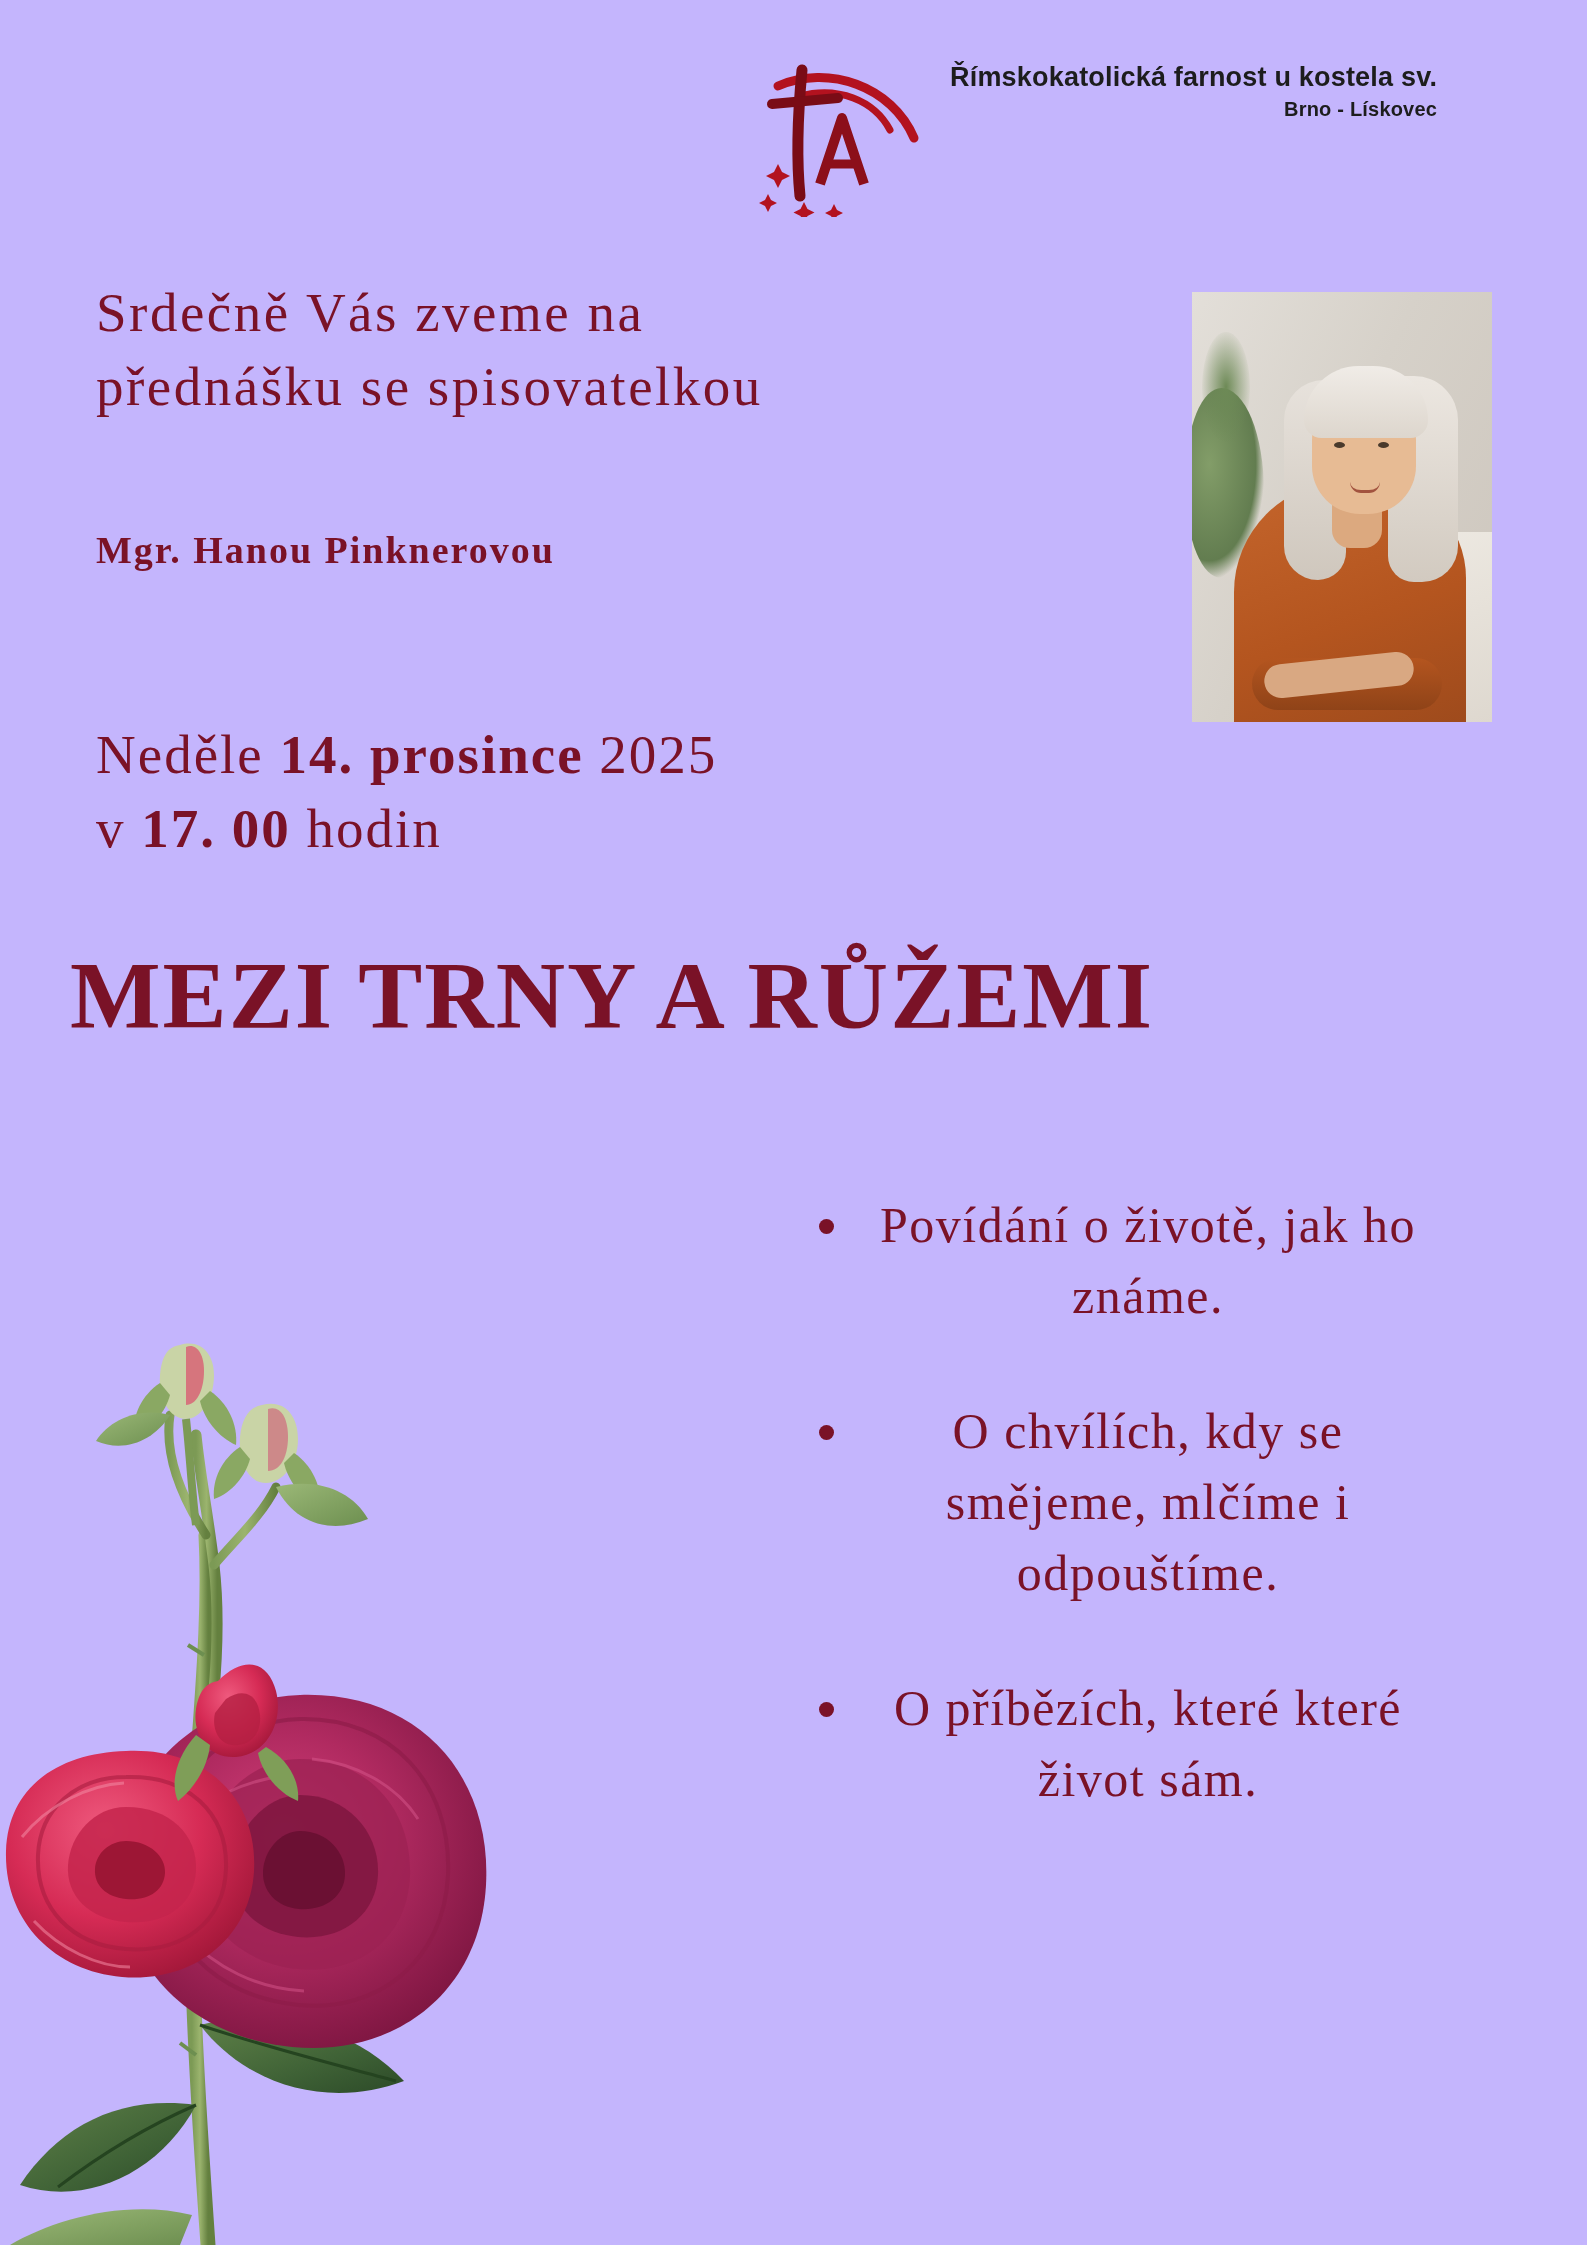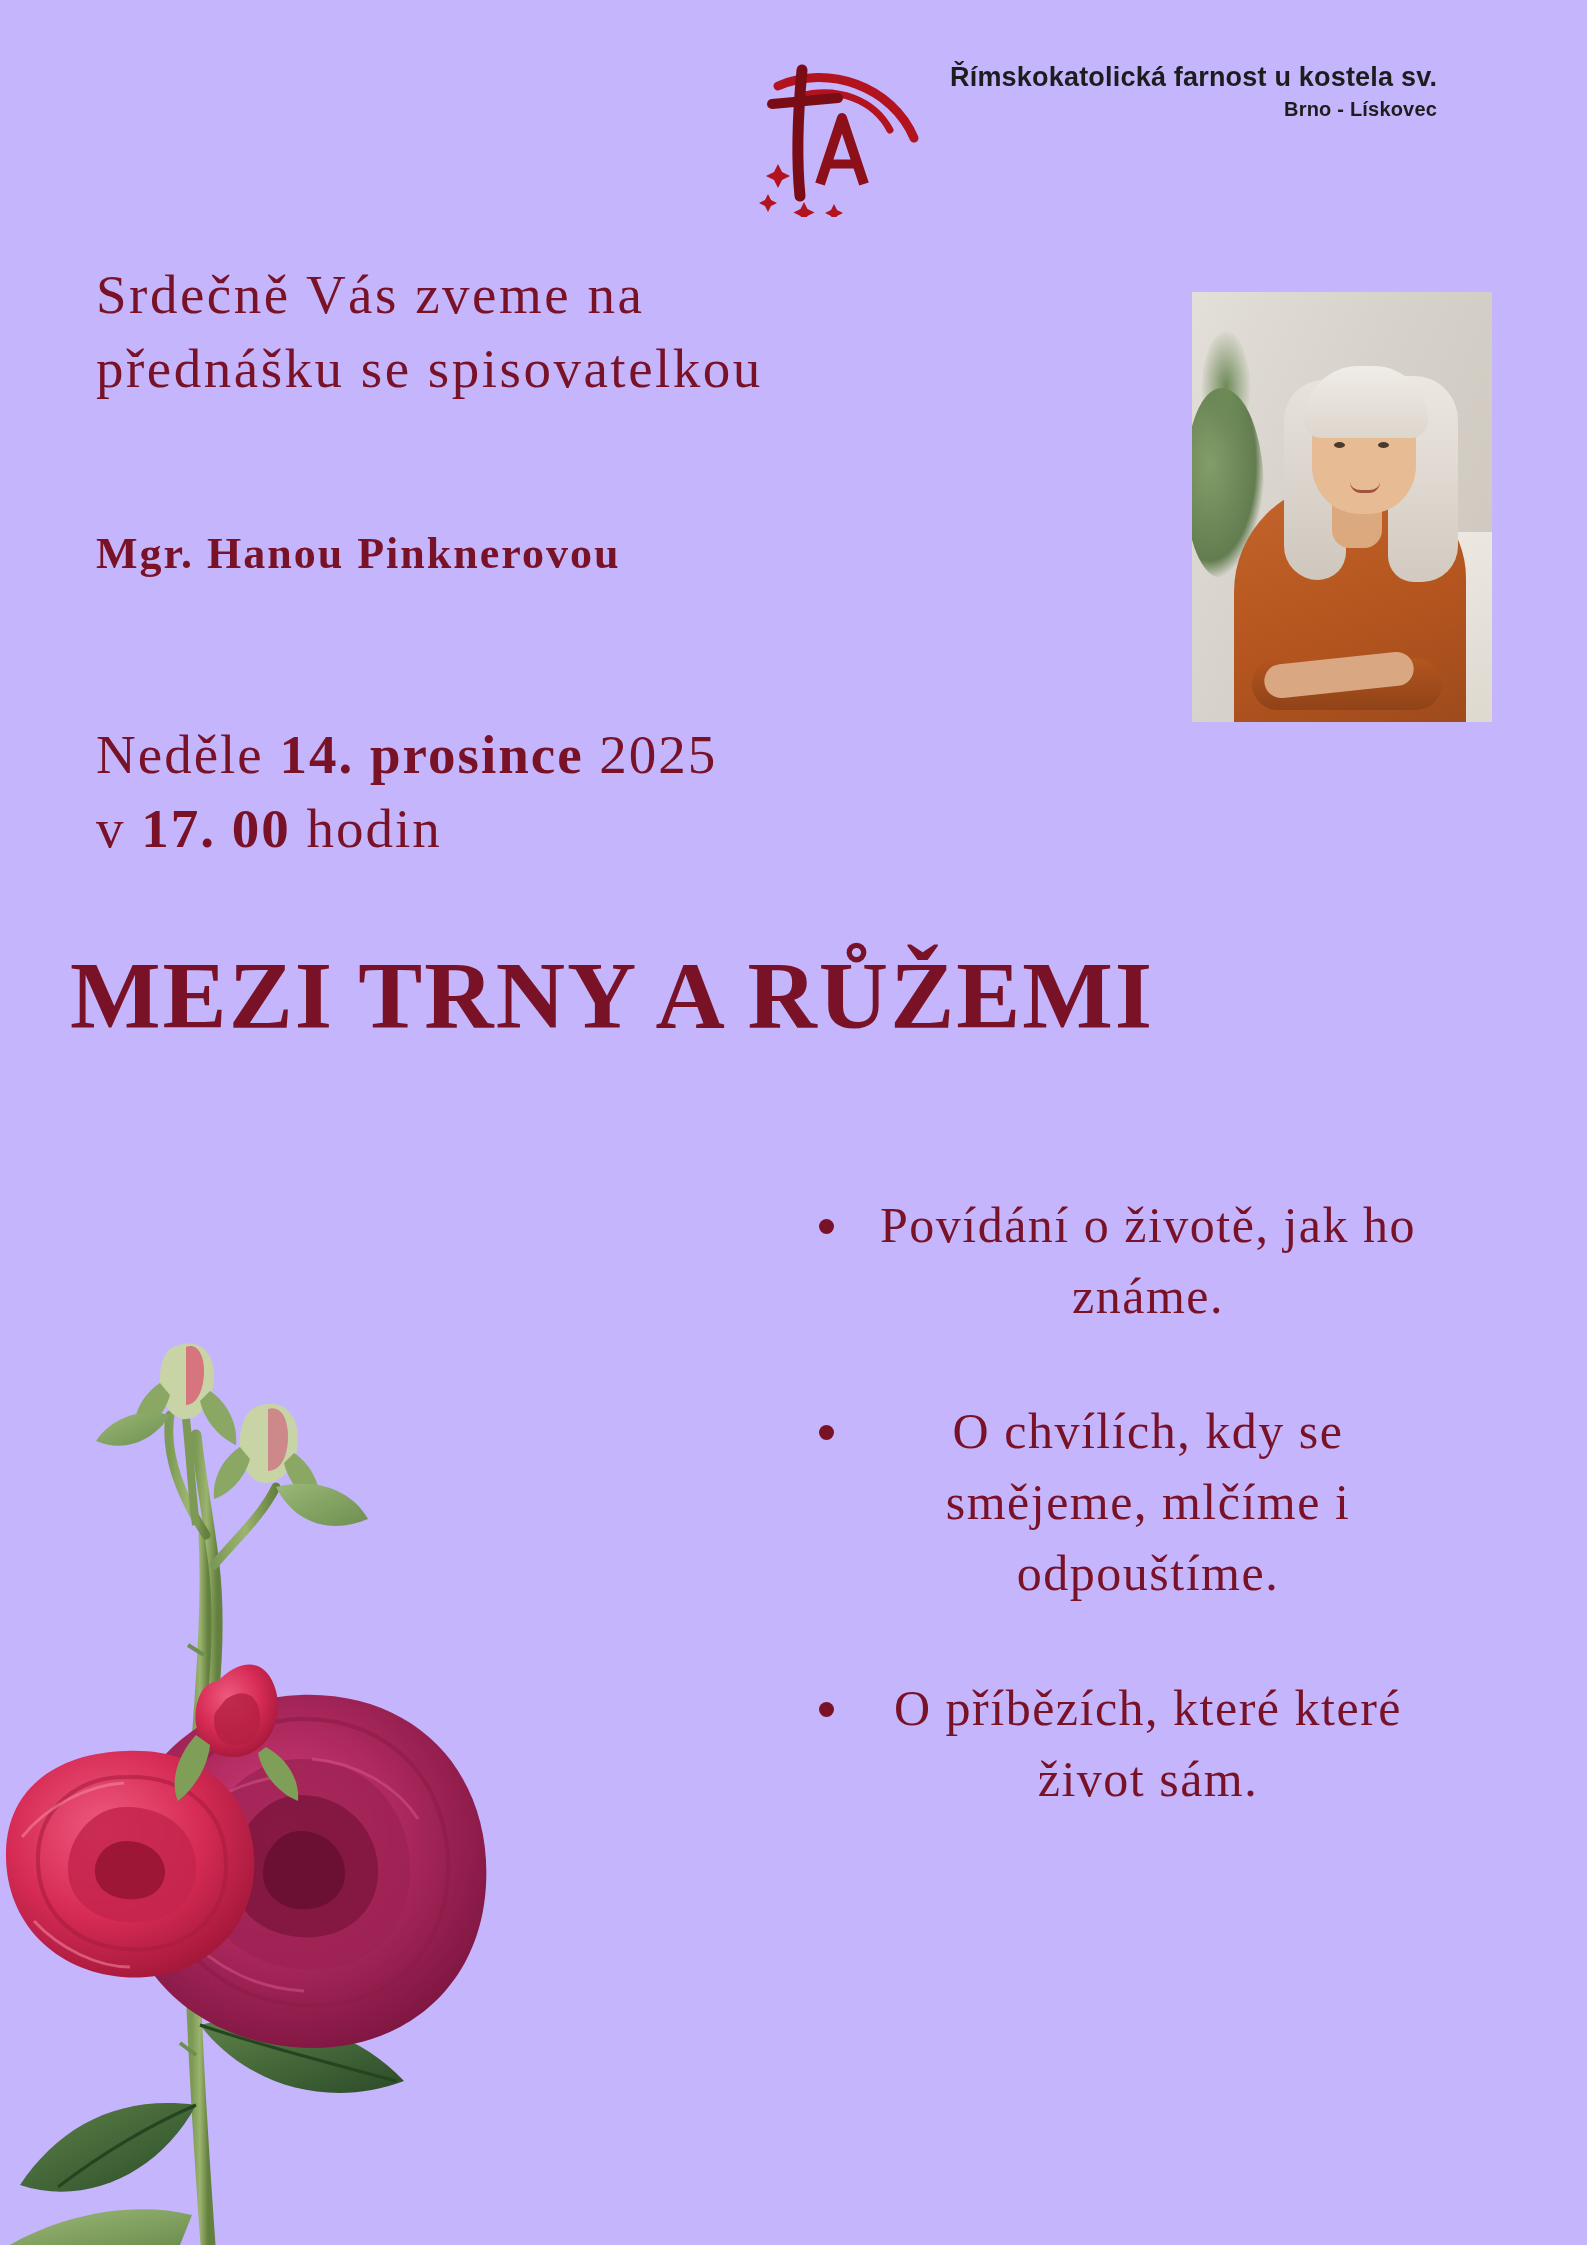--- a/index.html
+++ b/index.html
@@ -57,33 +57,33 @@
     color: #1d1d1d;
     font-weight: 700;
     margin-top: 4px;
     letter-spacing: 0.2px;
   }
 
   
   .invite {
     position: absolute;
     left: 96px;
-    top: 258px;
+    top: 276px;
     width: 1060px;
     font-size: 55px;
     line-height: 1.35;
     color: #7a1227;
     letter-spacing: 2.5px;
     font-weight: 400;
   }
   .speaker {
     position: absolute;
     left: 96px;
     top: 528px;
-    font-size: 44px;
+    font-size: 38px;
     color: #7a1227;
     font-weight: 700;
     letter-spacing: 2px;
   }
 
   .datetime {
     position: absolute;
     left: 96px;
     top: 718px;
     font-size: 55px;

